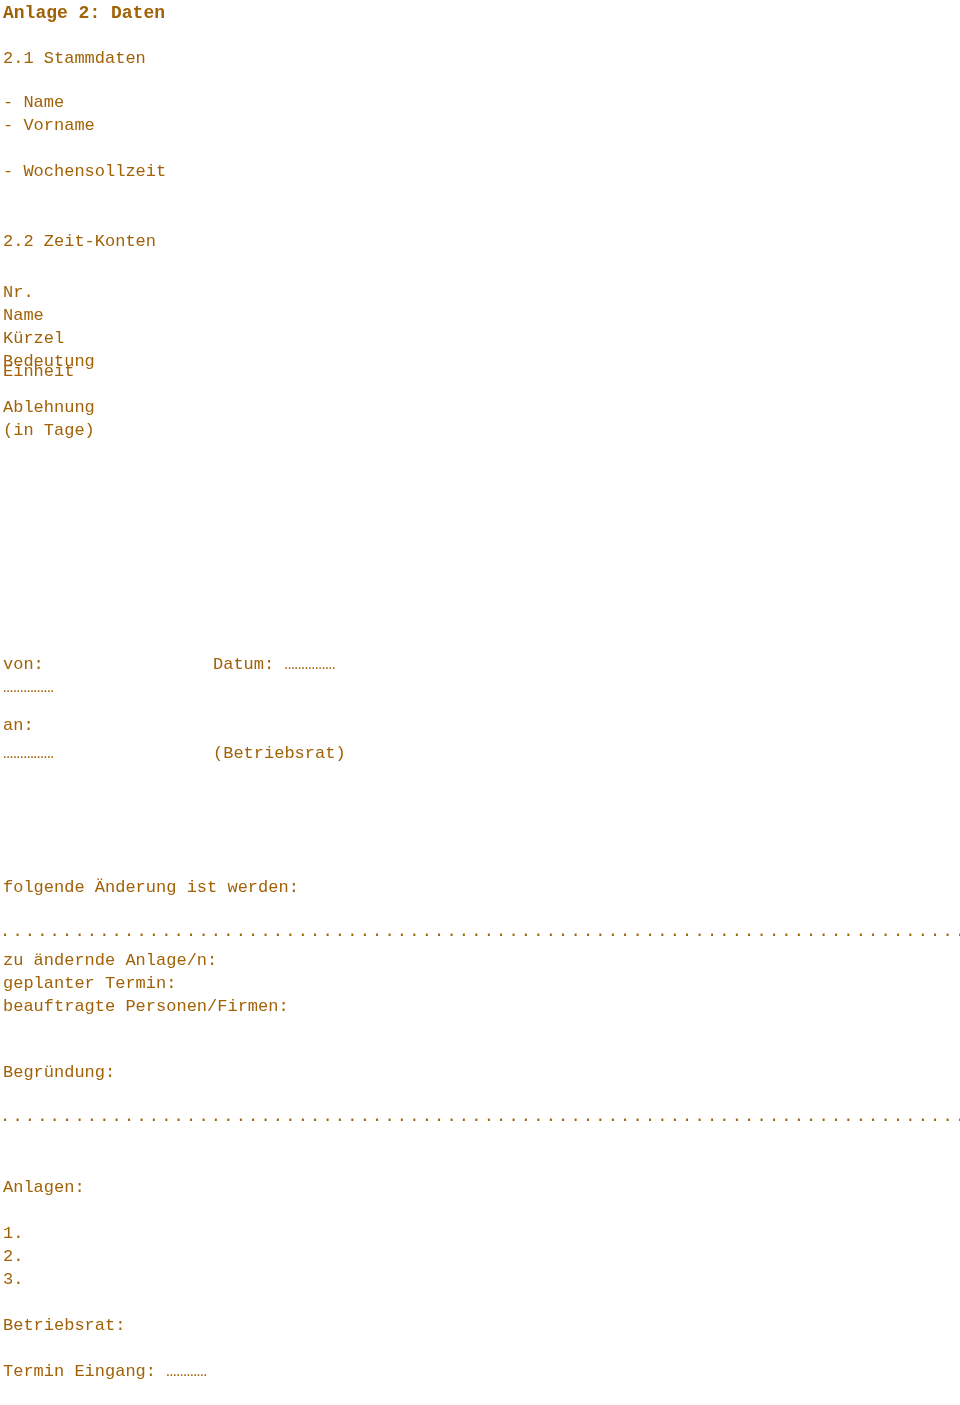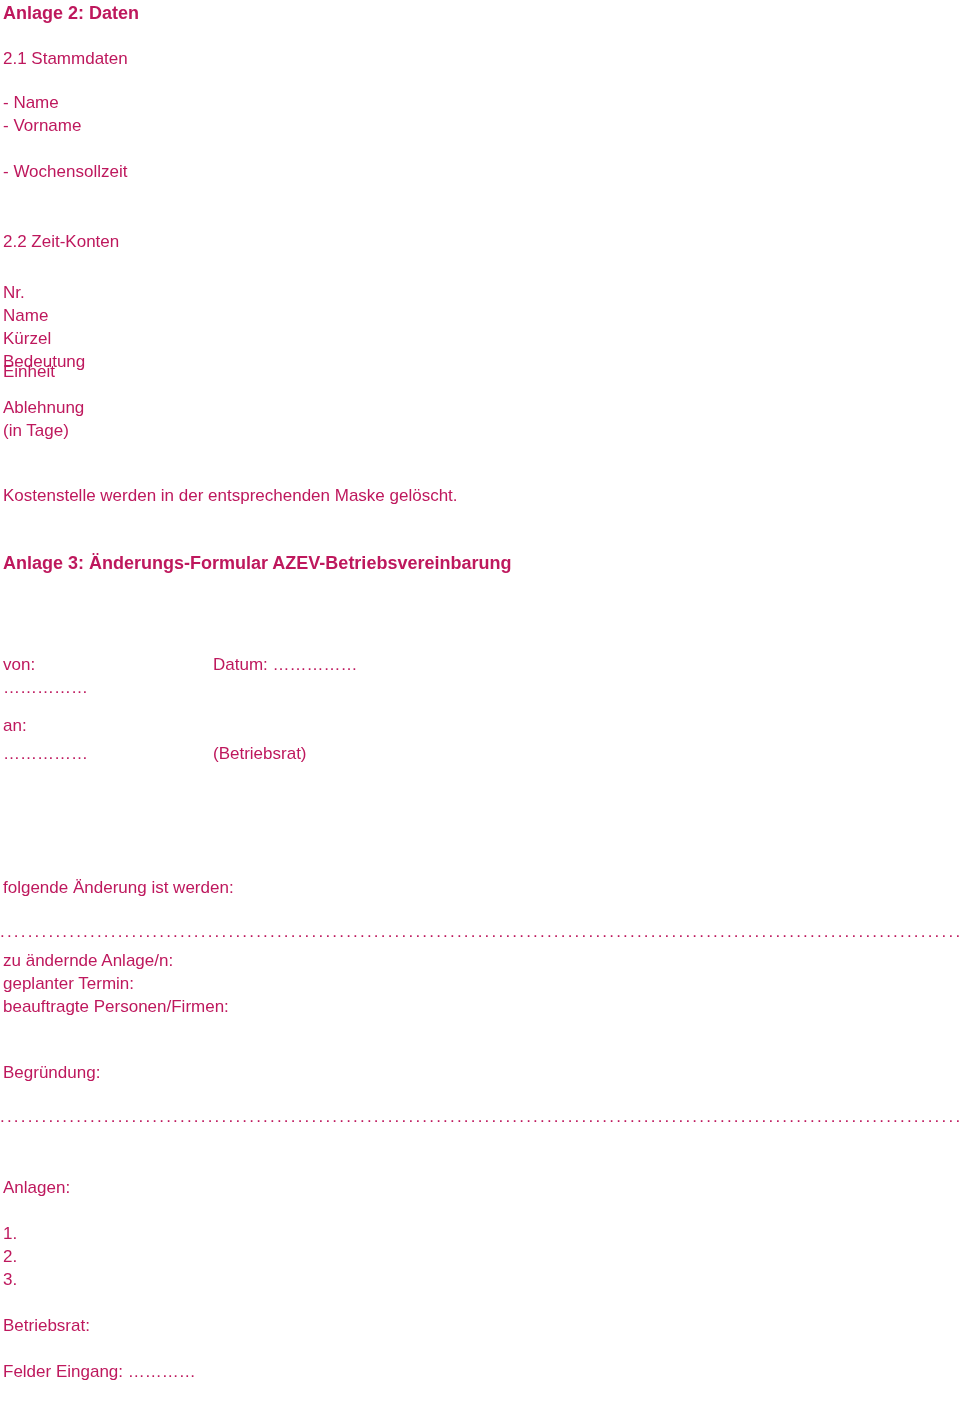--- a/index.html
+++ b/index.html
@@ -1,22 +1,22 @@
 <!DOCTYPE html>
 <html><head>
 <meta charset="utf-8">
 <style>
   html, body { margin: 0; padding: 0; background: #ffffff; }
   .page {
     position: relative;
     width: 960px;
     height: 1405px;
     background: #ffffff;
-    color: #be185d;
-    font-family: Liberation Sans, sans-serif;
+    color: #a16207;
+    font-family: Liberation Mono, monospace;
     font-size: 17px;
     line-height: 23px;
     overflow: hidden;
   }
   .abs { position: absolute; left: 3px; white-space: nowrap; }
   .col2 { left: 213px; }
   .bold { font-weight: bold; font-size: 18px; }
   .dotline {
     position: absolute;
     left: 0;
@@ -42,23 +42,21 @@
   <div class="abs" style="top:230px">2.2 Zeit-Konten</div>
 
   <div class="abs" style="top:281px">Nr.</div>
   <div class="abs" style="top:304px">Name</div>
   <div class="abs" style="top:327px">Kürzel</div>
   <div class="abs" style="top:350px">Bedeutung</div>
   <div class="abs" style="top:360px">Einheit</div>
   <div class="abs" style="top:396px">Ablehnung</div>
   <div class="abs" style="top:419px">(in Tage)</div>
 
-  <div class="abs" style="top:484px">Kostenstelle werden in der entsprechenden Maske gelöscht.</div>
 
-  <div class="abs bold" style="top:552px">Anlage 3: Änderungs-Formular AZEV-Betriebsvereinbarung</div>
 
   <div class="abs" style="top:653px">von:</div>
   <div class="abs col2" style="top:653px">Datum: ……………</div>
   <div class="abs" style="top:676px">……………</div>
   <div class="abs" style="top:714px">an:</div>
   <div class="abs" style="top:742px">……………</div>
   <div class="abs col2" style="top:742px">(Betriebsrat)</div>
 
   <div class="abs" style="top:876px">folgende Änderung ist werden:</div>
 
@@ -73,15 +71,15 @@
   <div class="dotline" style="top:1105px">............................................................................................................................................................................................................................</div>
 
   <div class="abs" style="top:1176px">Anlagen:</div>
 
   <div class="abs" style="top:1222px">1.</div>
   <div class="abs" style="top:1245px">2.</div>
   <div class="abs" style="top:1268px">3.</div>
 
   <div class="abs" style="top:1314px">Betriebsrat:</div>
 
-  <div class="abs" style="top:1360px">Felder Eingang: …………</div>
+  <div class="abs" style="top:1360px">Termin Eingang: …………</div>
 
 </div>
 
 </body></html>

